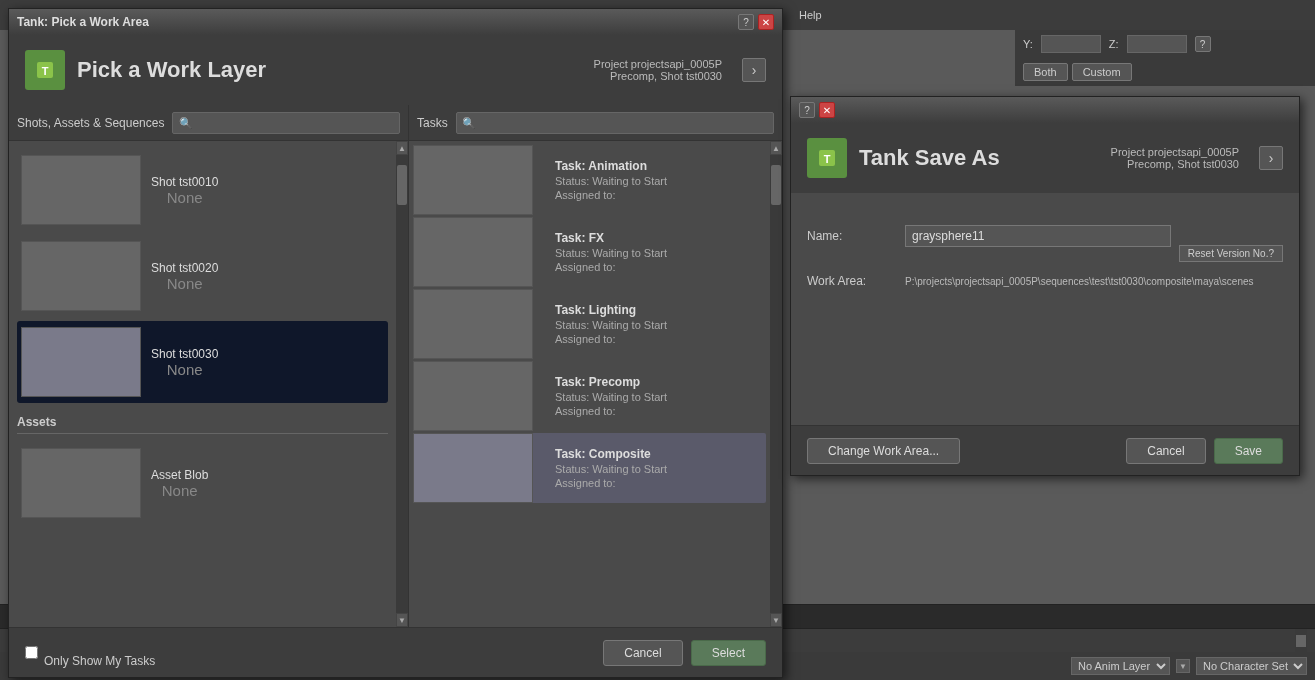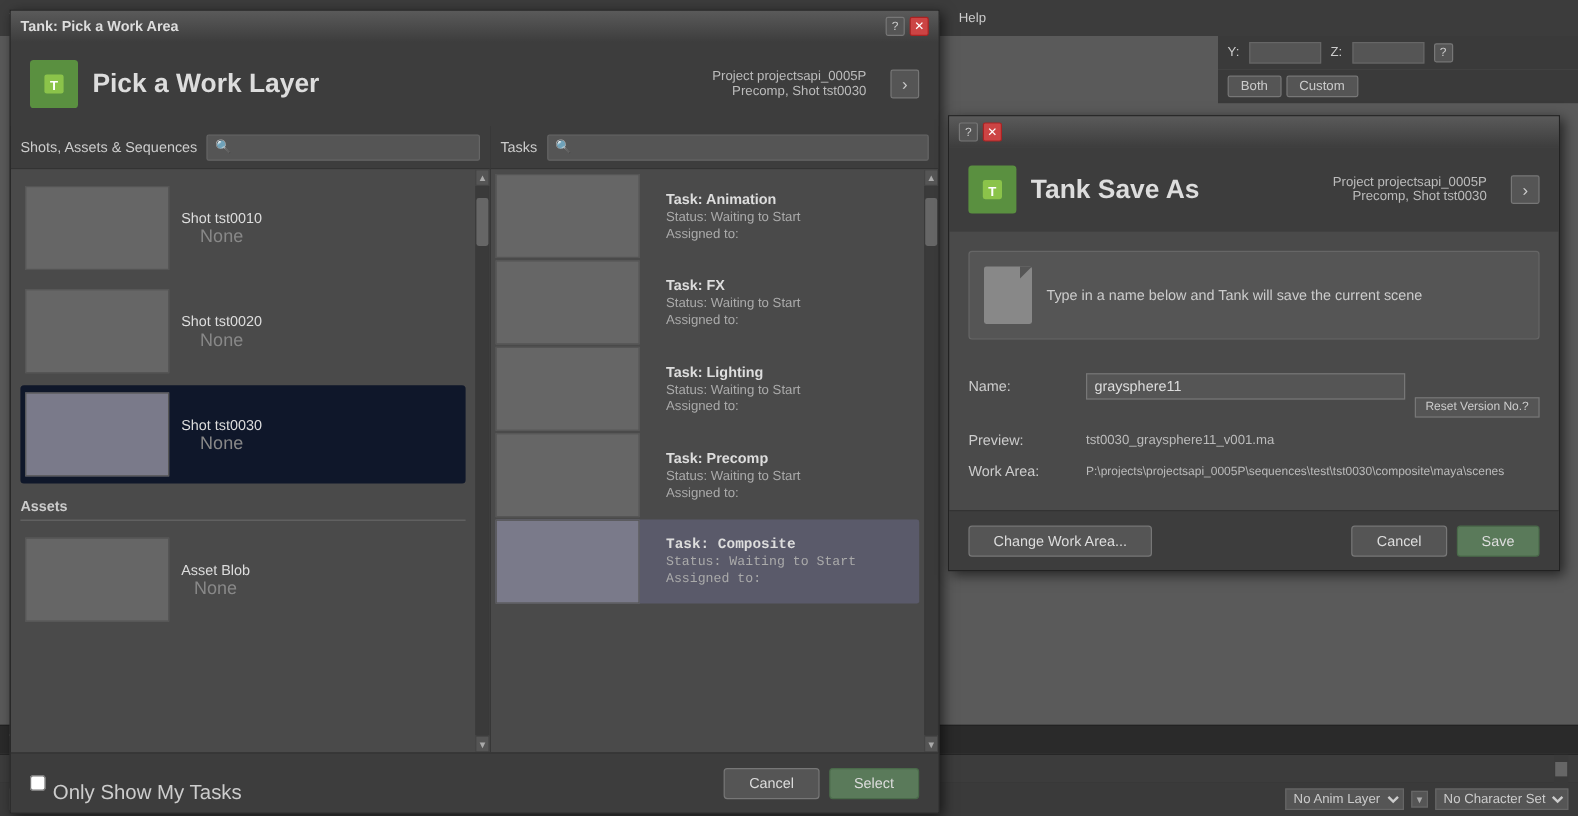--- a/index.html
+++ b/index.html
@@ -305,21 +305,21 @@
       padding: 4px;
     }
     .task-item {
       display: flex;
       align-items: stretch;
       gap: 0;
       margin-bottom: 2px;
       cursor: pointer;
       border-radius: 2px;
     }
-    .task-item.selected { background: #5a5a6a; font-family: Liberation Mono, monospace; }
+    .task-item.selected { background: #5a5a6a; }
     .task-thumb {
       width: 120px;
       height: 70px;
       background: #666;
       border: 1px solid #555;
       flex-shrink: 0;
     }
     .task-thumb.highlight { background: #7a7a8a; }
     .task-info {
       flex: 1;
@@ -380,21 +380,21 @@
       padding: 0 16px;
       border-top: 1px solid #333;
       flex-shrink: 0;
     }
     .checkbox-wrap {
       display: flex;
       align-items: center;
       gap: 6px;
     }
     .checkbox-wrap input { cursor: pointer; }
-    .checkbox-label { color: #ccc; font-size: 17px; margin-top: 17px; }
+    .checkbox-label { color: #ccc; font-size: 12px; margin-top: 17px; }
     .footer-buttons {
       display: flex;
       gap: 8px;
     }
     .btn {
       padding: 5px 20px;
       background: #555;
       border: 1px solid #777;
       color: #ddd;
       font-size: 12px;
@@ -793,35 +793,27 @@
     <span class="dialog-header-title">Tank Save As</span>
     <div class="dialog-header-project">
       <div class="dialog-header-project-text">Project projectsapi_0005P</div>
       <div class="dialog-header-project-text">Precomp, Shot tst0030</div>
     </div>
     <div class="arrow-btn">›</div>
   </div>
 
   <div class="save-body">
 
-    <div class="save-info-box">
-      <div class="file-icon"></div>
-      <span class="save-info-text">Type in a name below and Tank will save the current scene</span>
-    </div>
 
     <div class="form-row">
       <span class="form-label">Name:</span>
       <input class="form-input" value="graysphere11" style="">
       <button class="reset-btn">Reset Version No.?</button>
     </div>
 
-    <div class="form-row">
-      <span class="form-label">Preview:</span>
-      <span class="form-value">tst0030_graysphere11_v001.ma</span>
-    </div>
 
     <div class="form-row">
       <span class="form-label">Work Area:</span>
       <span class="form-value" style="font-size:10px;word-break:break-all;">P:\projects\projectsapi_0005P\sequences\test\tst0030\composite\maya\scenes</span>
     </div>
   </div>
 
   <div class="save-footer">
     <button class="btn">Change Work Area...</button>
     <div class="save-footer-btns">

